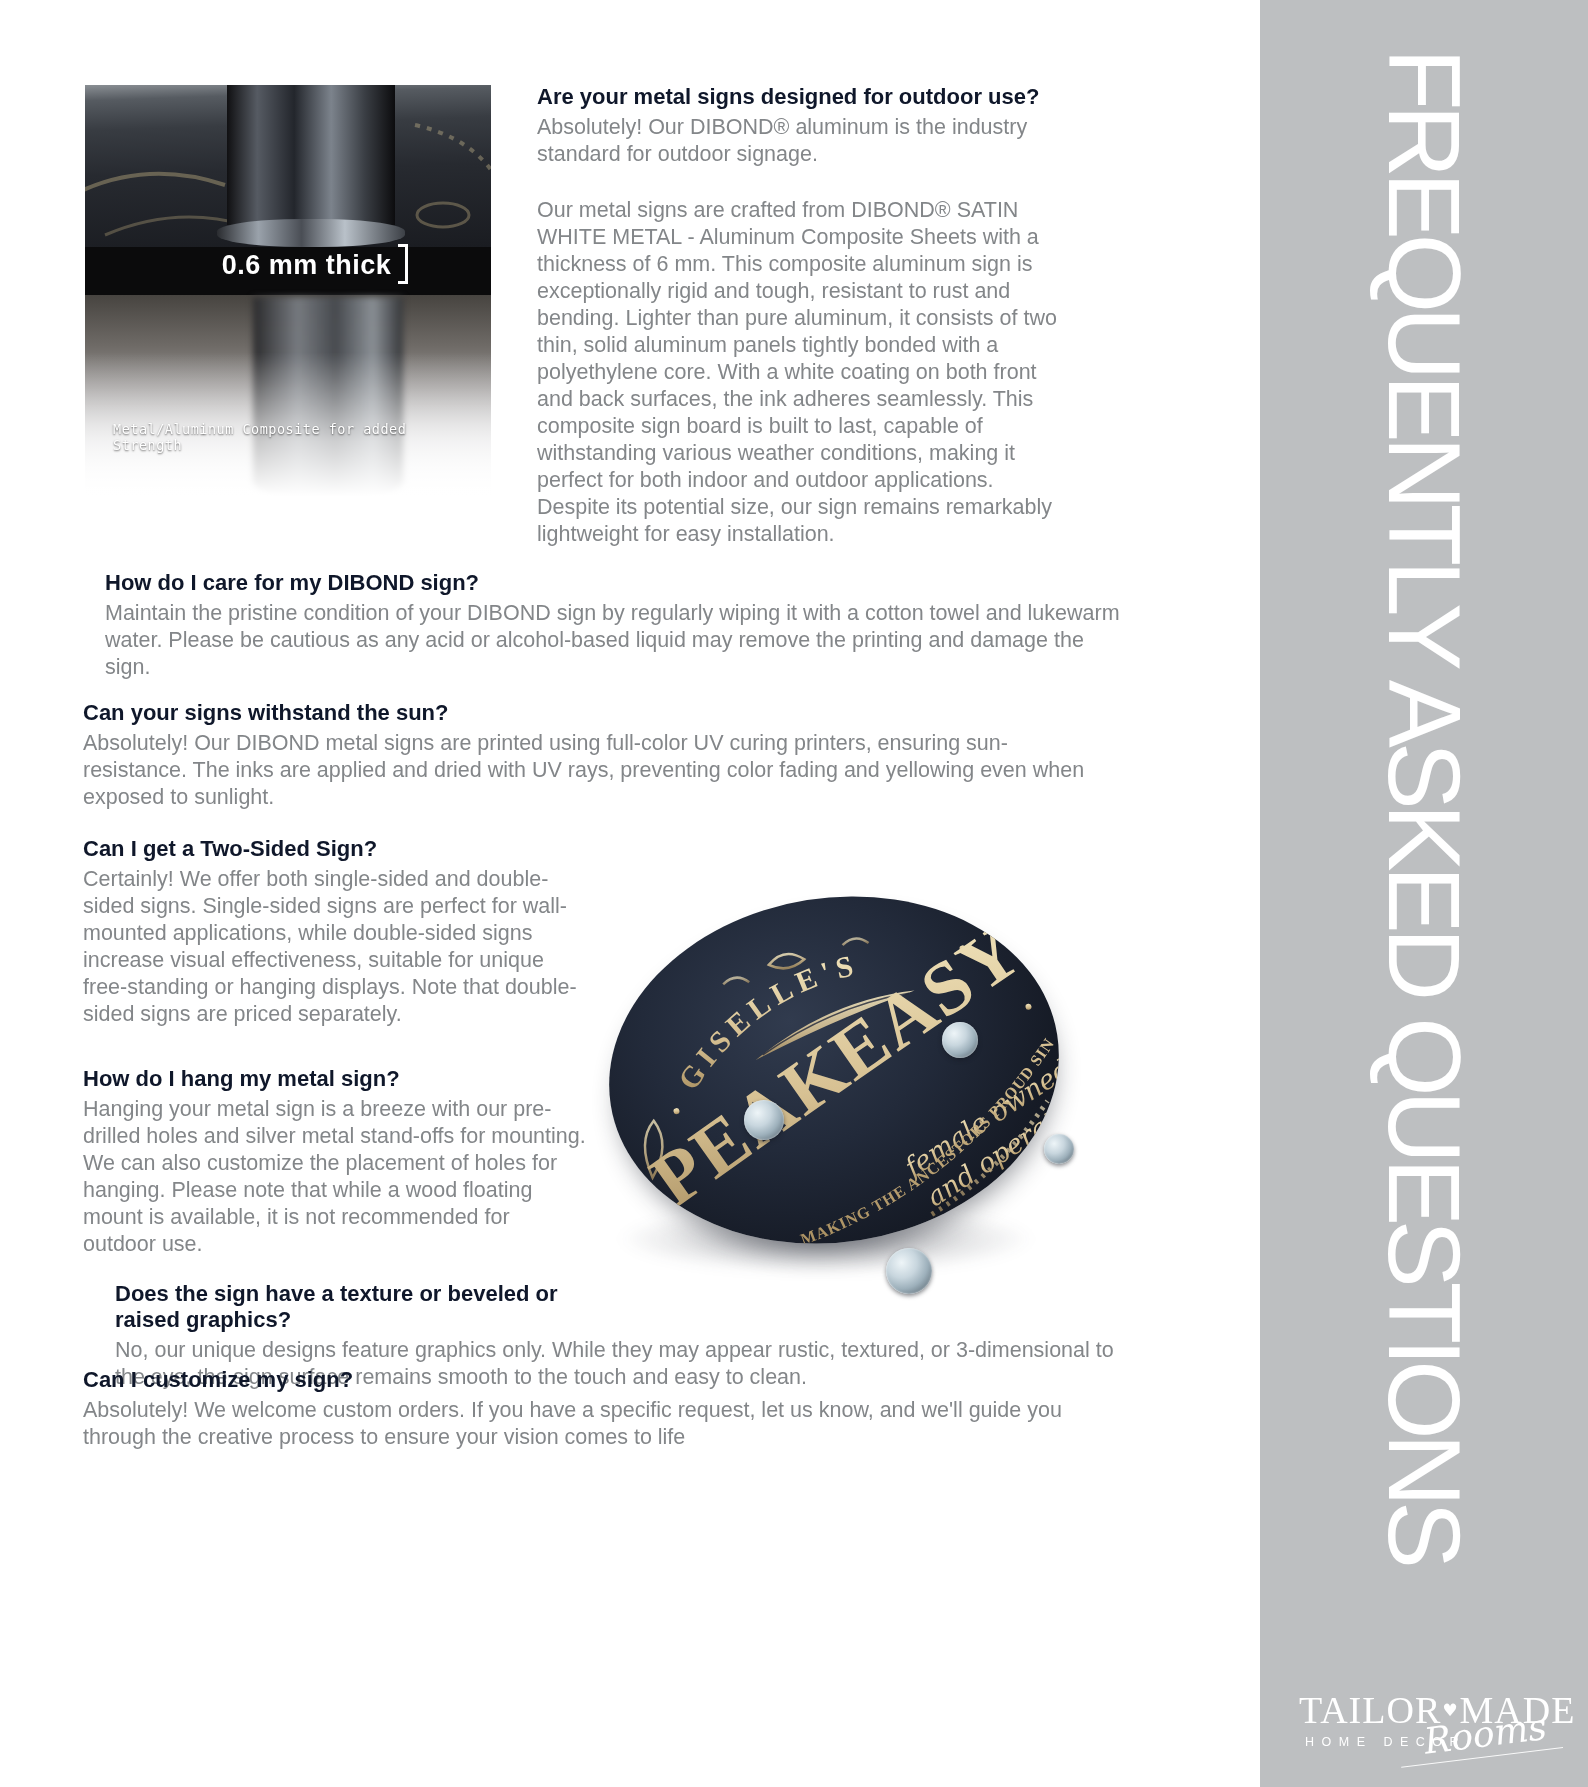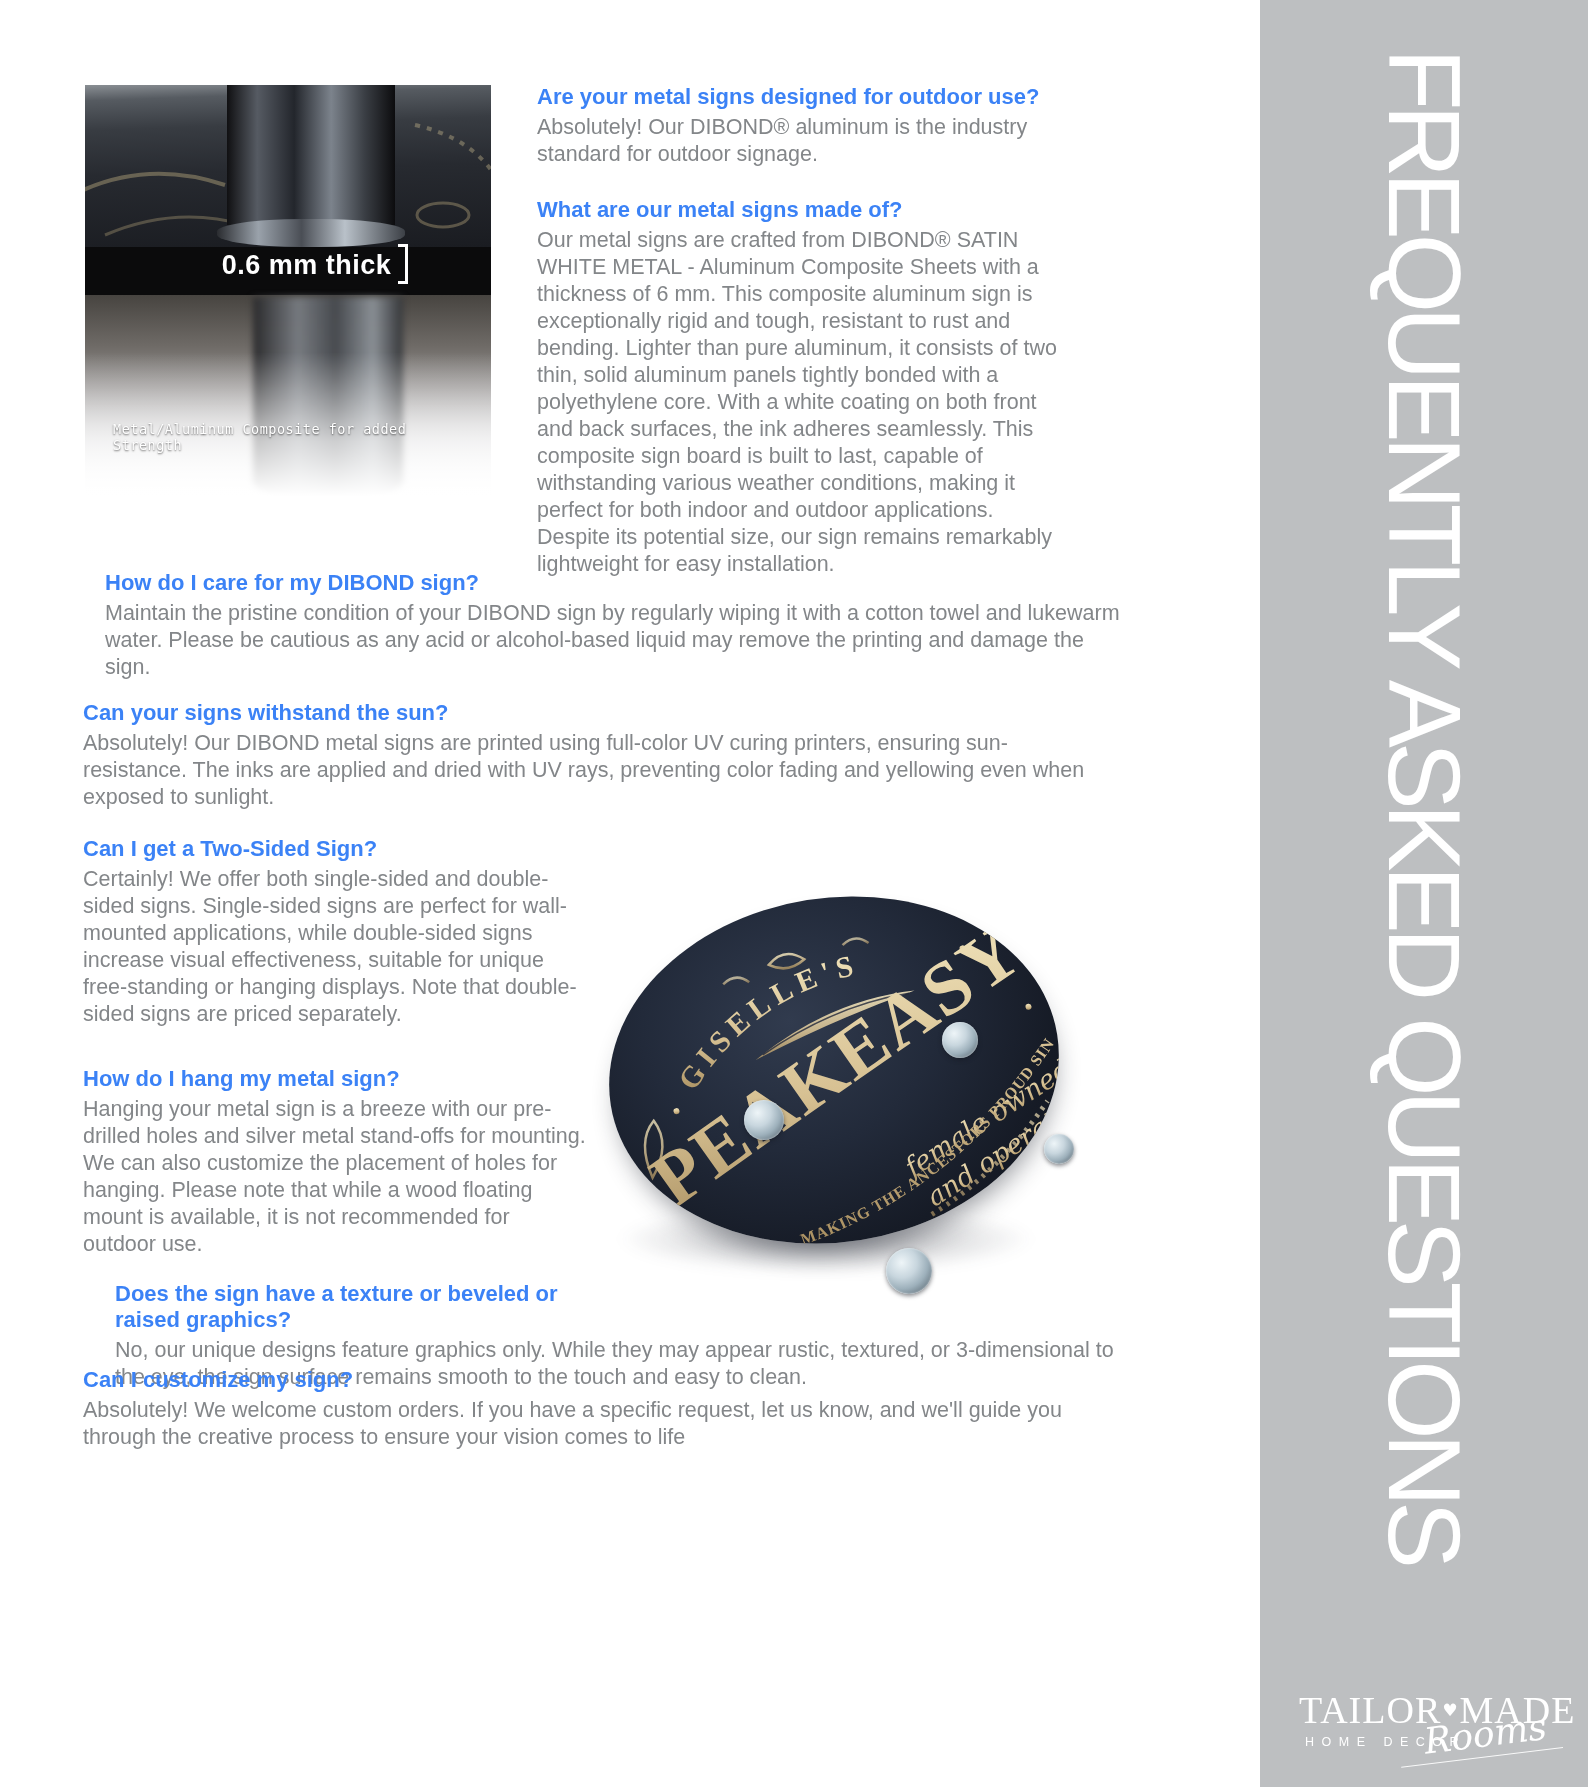--- a/index.html
+++ b/index.html
@@ -11,21 +11,21 @@
     background: #ffffff;
     font-family: "Liberation Sans", sans-serif;
     overflow: hidden;
   }
 
   
   .faq-item h2 {
     font-size: 22px;
     line-height: 26px;
     font-weight: bold;
-    color: #3b82f6;
+    color: #0f172a;
     margin: 0 0 4px 0;
     white-space: pre-line;
   }
   .faq-item p {
     font-size: 21.5px;
     line-height: 27px;
     color: #838689;
   }
   .abs { position: absolute; }
   .col-right-qa { left: 537px; top: 84px; width: 525px; }
@@ -177,21 +177,20 @@
     <div class="pt-thick-label"><span>0.6 mm thick</span><span class="pt-bracket"></span></div>
     <div class="pt-caption">Metal/Aluminum Composite for added Strength</div>
   </div>
 
   <div class="abs col-right-qa">
     <div class="faq-item">
       <h2>Are your metal signs designed for outdoor use?</h2>
       <p>Absolutely! Our DIBOND® aluminum is the industry standard for outdoor signage.</p>
     </div>
     <div class="faq-item">
-      <h2>What are our metal signs made of?</h2>
       <p>Our metal signs are crafted from DIBOND® SATIN WHITE METAL - Aluminum Composite Sheets with a thickness of 6 mm. This composite aluminum sign is exceptionally rigid and tough, resistant to rust and bending. Lighter than pure aluminum, it consists of two thin, solid aluminum panels tightly bonded with a polyethylene core. With a white coating on both front and back surfaces, the ink adheres seamlessly. This composite sign board is built to last, capable of withstanding various weather conditions, making it perfect for both indoor and outdoor applications. Despite its potential size, our sign remains remarkably lightweight for easy installation.</p>
     </div>
   </div>
 
   <div class="abs faq-item sec-care">
     <h2>How do I care for my DIBOND sign?</h2>
     <p>Maintain the pristine condition of your DIBOND sign by regularly wiping it with a cotton towel and lukewarm water. Please be cautious as any acid or alcohol-based liquid may remove the printing and damage the sign.</p>
   </div>
 
   <div class="abs faq-item sec-sun">

